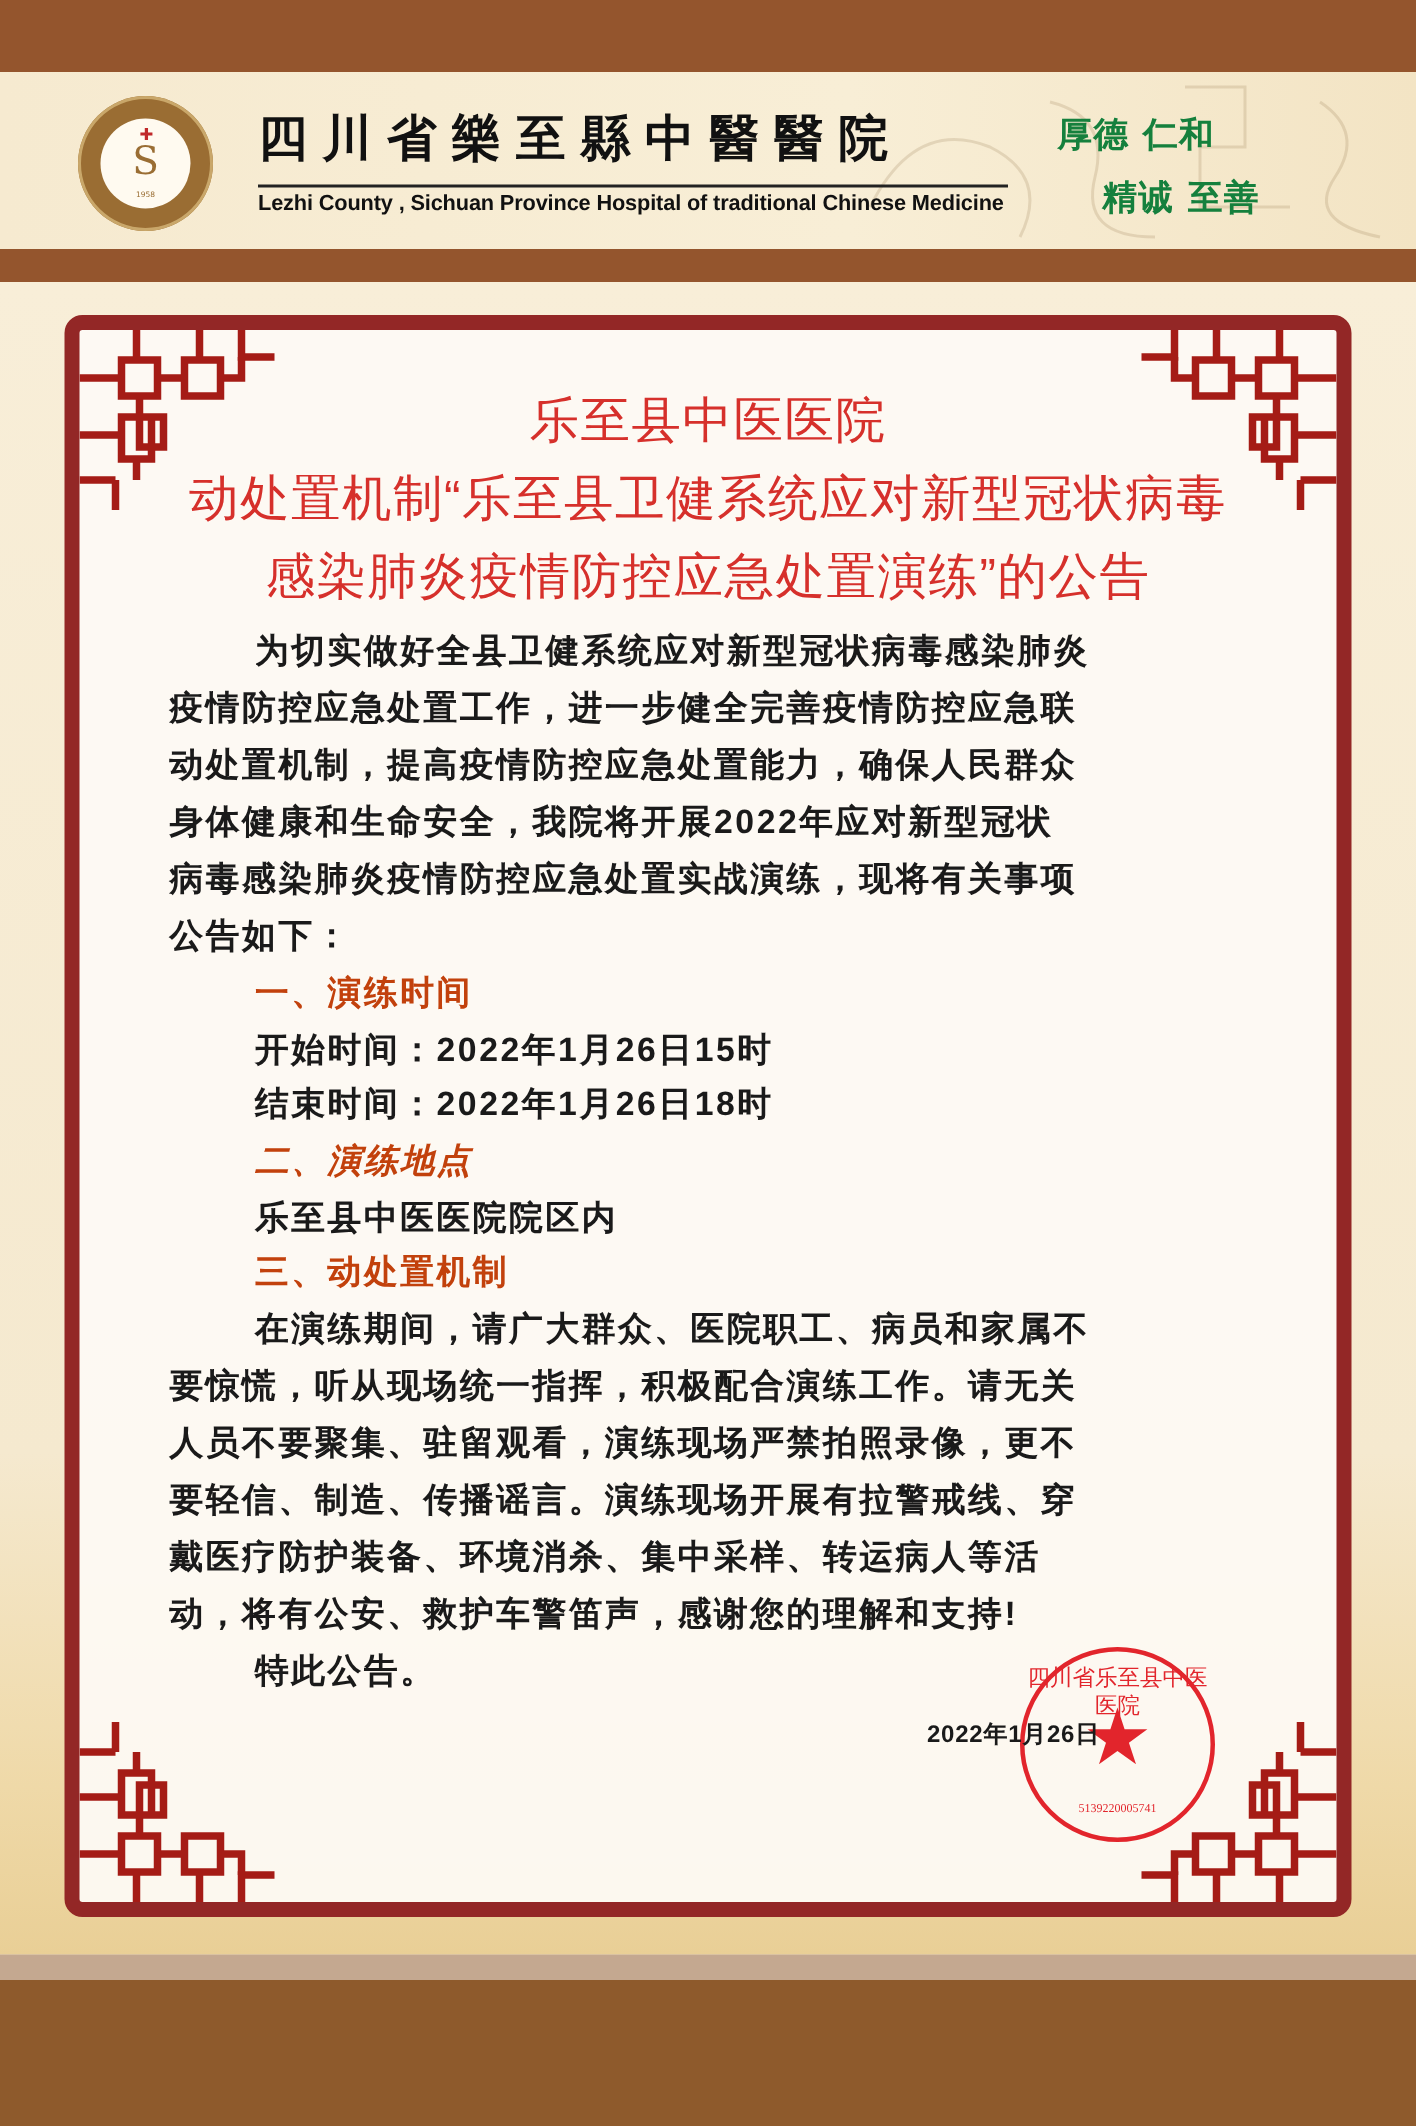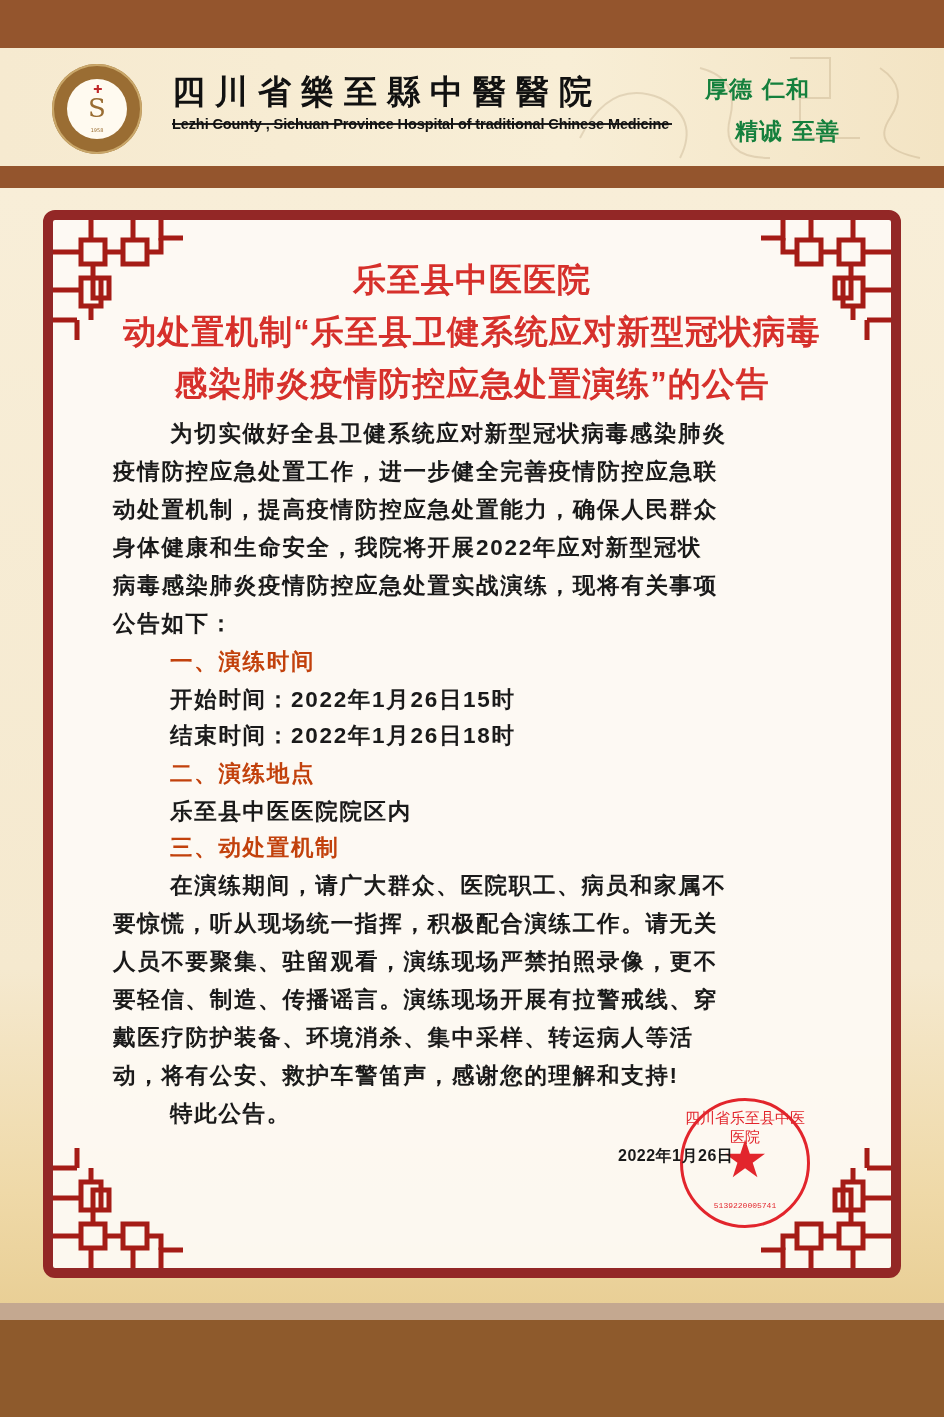--- a/index.html
+++ b/index.html
@@ -12,34 +12,34 @@
   .band-bottom { position:absolute; left:0; top:1320px; width:944px; height:97px; background:#8e5a2c; }
 
   .logo { position:absolute; left:52px; top:64px; width:90px; height:90px; border-radius:50%; background:#9a6d33; box-shadow:0 0 0 2px #c9a76a inset; }
   .logo-inner { position:absolute; left:15px; top:15px; width:60px; height:60px; border-radius:50%; background:#fffaf0; }
   .logo-s { position:absolute; left:0; top:14px; width:60px; text-align:center; font-family:"DejaVu Serif", serif; font-size:26px; color:#9a6d33; }
   .logo-cross { position:absolute; left:26px; top:4px; color:#c0282a; font-size:11px; font-weight:bold; }
   .logo-year { position:absolute; left:0; top:48px; width:60px; text-align:center; font-size:5px; color:#9a6d33; }
 
   .hosp-cn { position:absolute; left:172px; top:70px; font-family:"DejaVu Serif", serif; font-weight:bold; font-size:33px; letter-spacing:10px; color:#111; }
   .hosp-rule { position:absolute; left:172px; top:123px; width:500px; height:2px; background:#222; }
-  .hosp-en { position:absolute; left:172px; top:116px; font-family:"Liberation Sans", sans-serif; font-size:14.5px; font-weight:bold; color:#111; letter-spacing:-0.1px; }
+  .hosp-en { position:absolute; left:172px; top:128px; font-family:"Liberation Sans", sans-serif; font-size:14.5px; font-weight:bold; color:#111; letter-spacing:-0.1px; }
   .motto { position:absolute; font-family:"DejaVu Serif", serif; font-weight:bold; font-size:23px; color:#15803d; letter-spacing:1px; }
 
   .frame { position:absolute; left:43px; top:210px; width:838px; height:1048px; border:10px solid #932726; border-radius:12px; background:rgba(253,250,244,0.94); }
   .corner { position:absolute; width:130px; height:120px; }
 
-  .title { position:absolute; left:0; width:944px; text-align:center; font-family:"Liberation Sans", sans-serif; font-weight:bold; color:#d6302b; font-size:33px; letter-spacing:1px; }
+  .title { position:absolute; left:0; width:944px; text-align:center; font-family:"Liberation Sans", sans-serif; font-weight:normal; color:#d6302b; font-size:33px; letter-spacing:1px; }
   .line { position:absolute; font-family:"Liberation Sans", sans-serif; font-weight:bold; font-size:22.5px; color:#1a1a1a; letter-spacing:1.7px; white-space:nowrap; }
   .sec { color:#c2410c; }
 
   .stamp { position:absolute; left:680px; top:1098px; width:130px; height:130px; border:3px solid #e0141c; border-radius:50%; box-sizing:border-box; opacity:0.92; }
   .stamp-star { position:absolute; left:0; top:32px; width:124px; text-align:center; font-size:52px; color:#e0141c; line-height:52px; }
   .stamp-top { position:absolute; left:0; top:8px; width:124px; text-align:center; font-size:15px; color:#e0141c; font-family:"DejaVu Serif", serif; }
-  .stamp-code { position:absolute; left:0; top:100px; width:124px; text-align:center; font-size:8px; color:#e0141c; font-family:Liberation Mono, monospace; }
+  .stamp-code { position:absolute; left:0; top:100px; width:124px; text-align:center; font-size:8px; color:#e0141c; font-family:Liberation Serif, serif; }
   .date { position:absolute; left:618px; top:1146px; font-family:"Liberation Sans", sans-serif; font-weight:bold; font-size:16px; color:#1a1a1a; letter-spacing:0.5px; }
 </style>
 </head>
 <body>
 
 <div class="band-top"></div>
 <div class="header">
   <svg style="position:absolute;left:560px;top:0;opacity:0.18" width="384" height="118">
     <g fill="none" stroke="#8a6a40" stroke-width="2">
       <path d="M20 90 q30 -60 80 -40 q40 20 20 60"></path>
@@ -107,21 +107,21 @@
 <div class="line" style="left:113px;top:456px;">疫情防控应急处置工作，进一步健全完善疫情防控应急联</div>
 <div class="line" style="left:113px;top:494px;">动处置机制，提高疫情防控应急处置能力，确保人民群众</div>
 <div class="line" style="left:113px;top:532px;">身体健康和生命安全，我院将开展2022年应对新型冠状</div>
 <div class="line" style="left:113px;top:570px;">病毒感染肺炎疫情防控应急处置实战演练，现将有关事项</div>
 <div class="line" style="left:113px;top:608px;">公告如下：</div>
 
 <div class="line sec" style="left:170px;top:646px;">一、演练时间</div>
 <div class="line" style="left:170px;top:684px;">开始时间：2022年1月26日15时</div>
 <div class="line" style="left:170px;top:720px;">结束时间：2022年1月26日18时</div>
 
-<div class="line sec" style="left:170px;top:758px;">二、演练地点</div>
+<div class="line sec" style="left:170px;top:758px;font-style:italic;">二、演练地点</div>
 <div class="line" style="left:170px;top:796px;">乐至县中医医院院区内</div>
 
 <div class="line sec" style="left:170px;top:832px;">三、动处置机制</div>
 <div class="line" style="left:170px;top:870px;">在演练期间，请广大群众、医院职工、病员和家属不</div>
 <div class="line" style="left:113px;top:908px;">要惊慌，听从现场统一指挥，积极配合演练工作。请无关</div>
 <div class="line" style="left:113px;top:946px;">人员不要聚集、驻留观看，演练现场严禁拍照录像，更不</div>
 <div class="line" style="left:113px;top:984px;">要轻信、制造、传播谣言。演练现场开展有拉警戒线、穿</div>
 <div class="line" style="left:113px;top:1022px;">戴医疗防护装备、环境消杀、集中采样、转运病人等活</div>
 <div class="line" style="left:113px;top:1060px;">动，将有公安、救护车警笛声，感谢您的理解和支持!</div>
 

